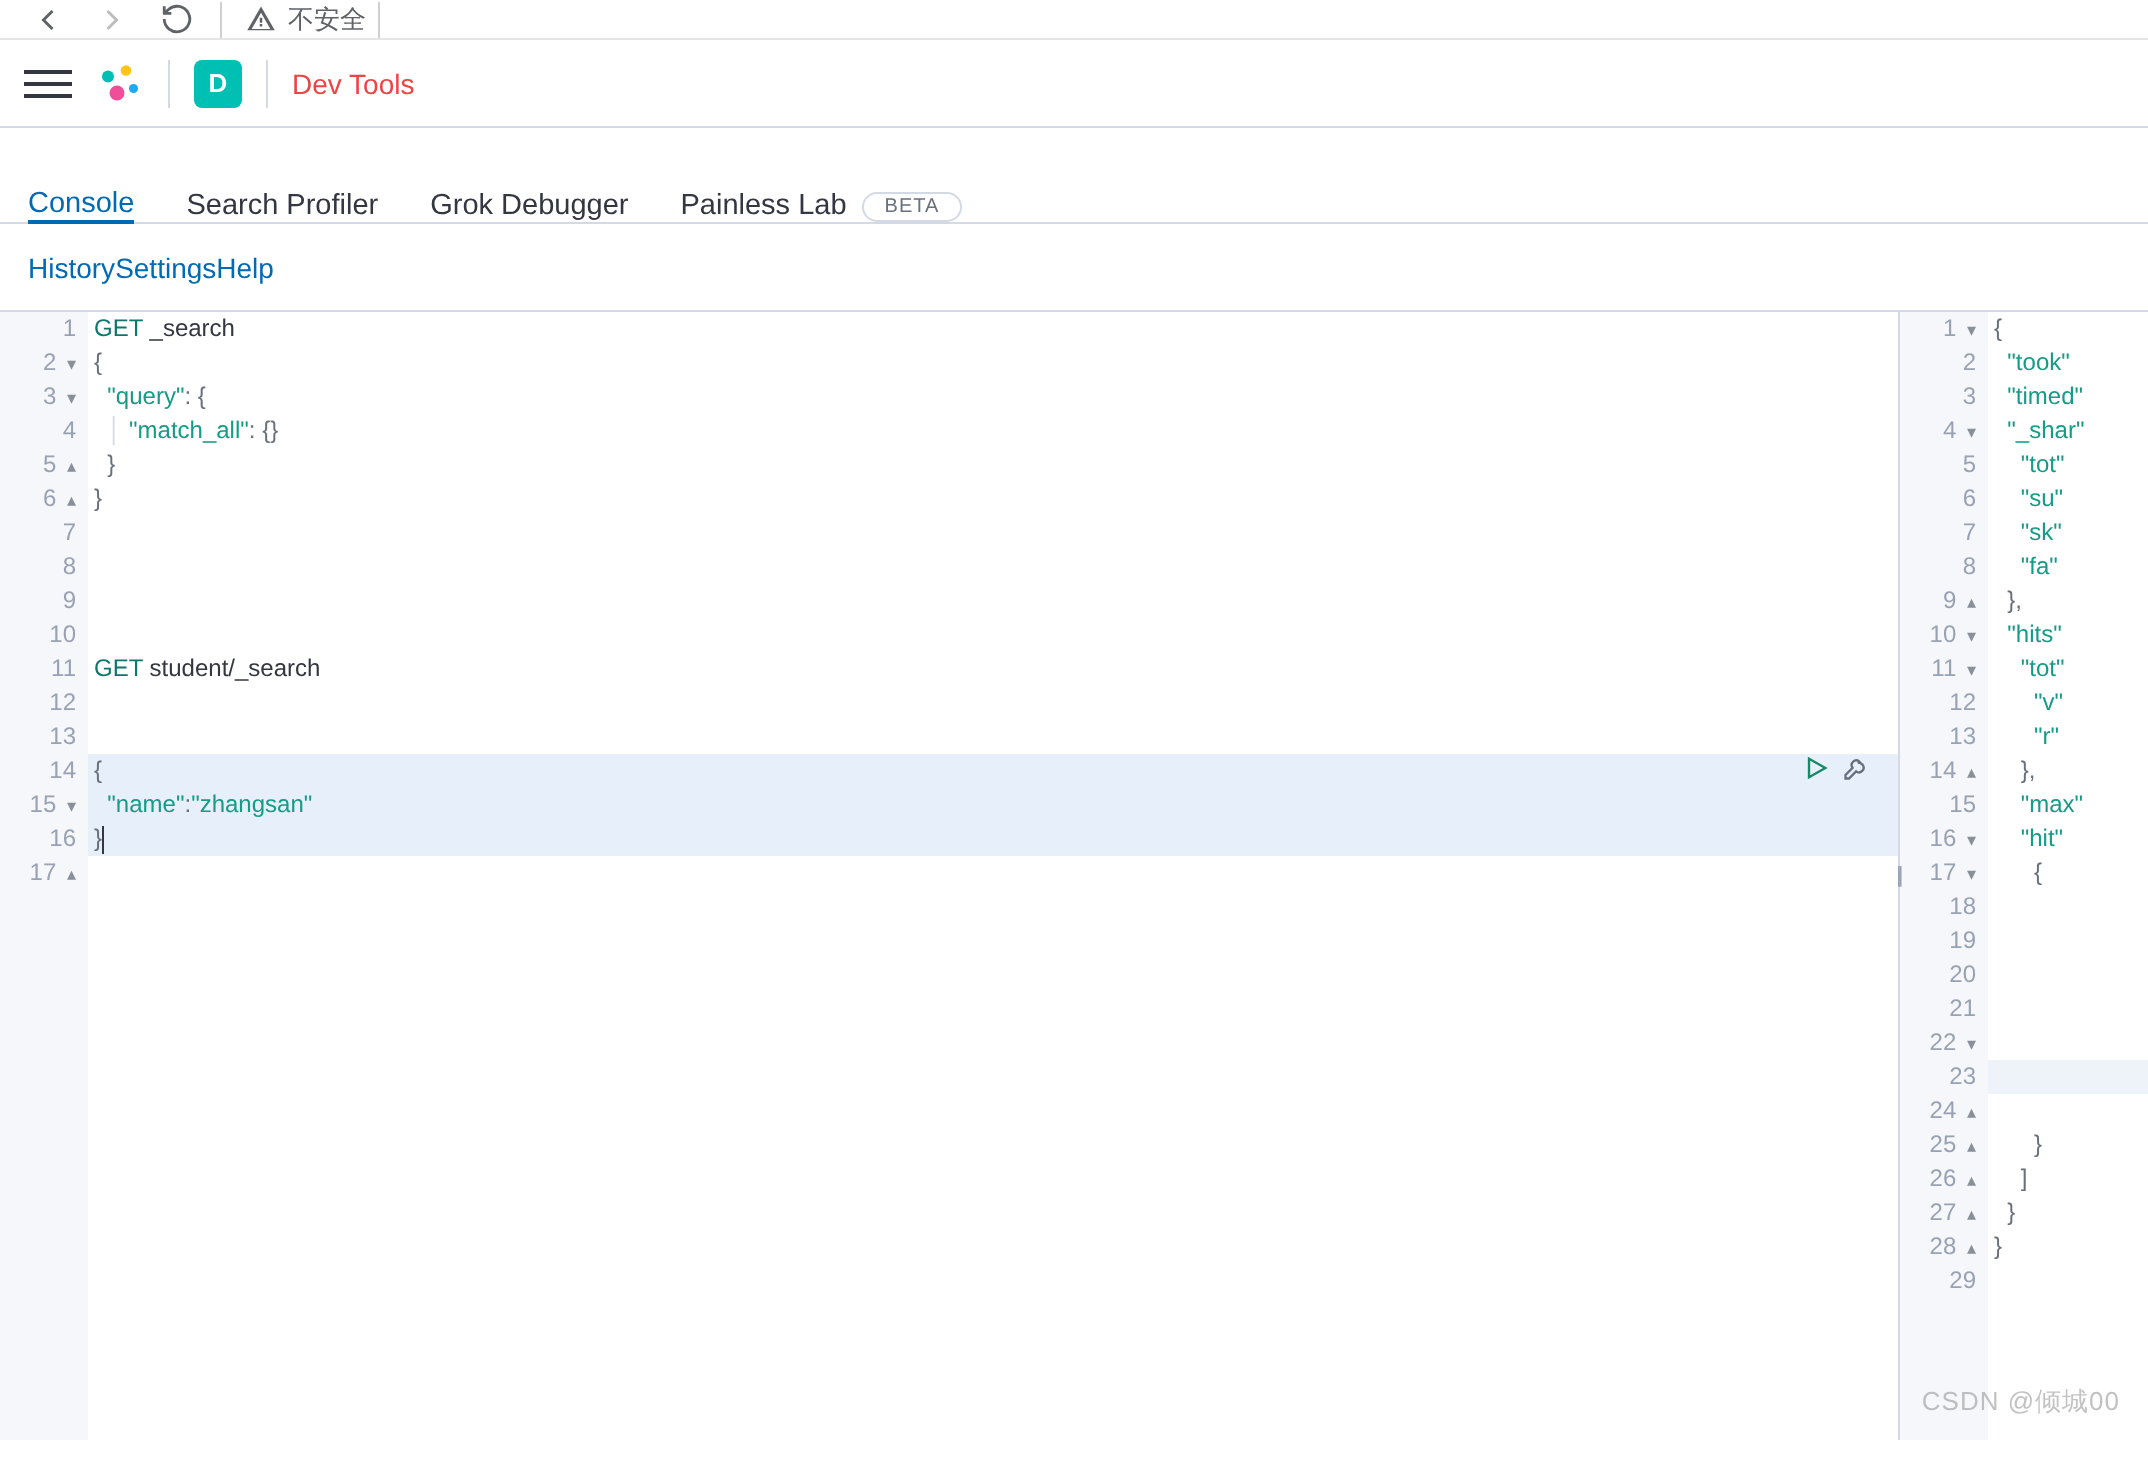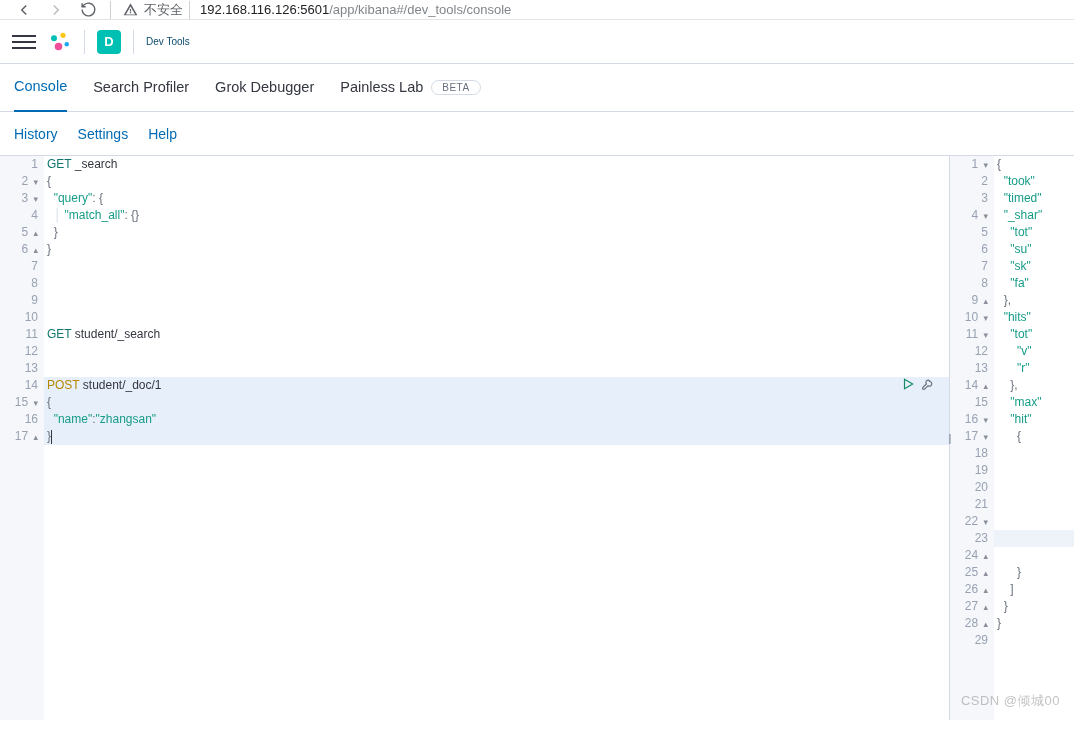--- a/index.html
+++ b/index.html
@@ -11,26 +11,26 @@
 .url-warn{display:flex;align-items:center;color:#5f6368;gap:6px;margin-left:6px}
 .url{color:#202124;font-size:13px;margin-left:4px}
 .url .gray{color:#80868b}
 .app-header{height:44px;display:flex;align-items:center;padding:0 12px;gap:12px;border-bottom:1px solid #d3dae6}
 .hamburger{width:24px;cursor:pointer}
 .hamburger div{height:2px;background:#343741;margin:4px 0}
 .kibana-logo{width:24px;height:24px;position:relative}
 .kibana-logo svg{width:24px;height:24px}
 .app-badge{width:24px;height:24px;background:#00bfb3;border-radius:4px;color:#fff;display:flex;align-items:center;justify-content:center;font-weight:600;font-size:13px}
 .hdr-sep{width:1px;height:24px;background:#d3dae6}
-.app-name{font-size:10px;color:#0c4a6e}
+.app-name{font-size:14px;color:#ef4444}
 .tabs{display:flex;gap:26px;padding:0 14px;border-bottom:1px solid #d3dae6;height:48px;align-items:flex-end}
-.tab{padding-bottom:16px;font-size:14.5px;color:#343741;cursor:pointer;display:flex;align-items:center;gap:8px}
+.tab{padding-bottom:0;font-size:14.5px;color:#343741;cursor:pointer;display:flex;align-items:center;gap:8px}
 .tab.active{color:#006bb4;border-bottom:2px solid #006bb4;margin-bottom:-1px;font-weight:400}
 .badge-beta{border:1px solid #d3dae6;border-radius:10px;padding:1px 10px;font-size:10px;font-weight:400;color:#69707d;letter-spacing:.5px}
-.subnav{display:flex;gap:20px;padding:0 14px;height:44px;align-items:center;border-bottom:1px solid #d3dae6}
+.subnav{display:flex;gap:0;padding:0 14px;height:44px;align-items:center;border-bottom:1px solid #d3dae6}
 .subnav a{color:#006bb4;font-size:14px;cursor:pointer}
 .workspace{display:flex;height:calc(735px - 35px - 44px - 48px - 44px);position:relative}
 .editor-pane{flex:0 0 950px;display:flex;border-right:1px solid #d3dae6;position:relative}
 .splitter{position:absolute;left:948px;top:50%;transform:translateY(-50%);color:#98a2b3;font-size:11px;letter-spacing:-2px;z-index:5;cursor:col-resize}
 .output-pane{flex:1;display:flex;overflow:hidden}
 .gutter{background:#f5f7fa;width:44px;text-align:right;color:#98a2b3;font-family:Menlo,Consolas,monospace;font-size:12px;line-height:17px;padding:0 6px 0 0;user-select:none}
 .gutter .num{display:block;height:17px}
 .gutter .fold{color:#8a9099;font-size:9px;padding-left:2px}
 .code{flex:1;font-family:Menlo,Consolas,monospace;font-size:12px;line-height:17px;position:relative;background:#fff}
 .code-line{height:17px;white-space:pre;padding-left:3px}
@@ -67,23 +67,20 @@
       </svg>
   </div>
   <div class="divider"></div>
   <div class="url-warn">
     <svg width="15" height="15" viewBox="0 0 24 24" fill="currentColor">
         <path d="M12 2 1 21h22L12 2zm0 5 7.5 13h-15L12 7zm-1 4v4h2v-4h-2zm0 5v2h2v-2h-2z"></path>
       </svg>
     <span>不安全</span>
   </div>
   <div class="divider"></div>
-  <span class="url">
-    <span>192.168.116.126:5601</span><span class="gray">/app/kibana#/dev_tools/console</span>
-  </span>
 </div>
 
 <div class="app-header">
   <div class="hamburger">
       <div></div>
       <div></div>
       <div></div>
     </div>
   <div class="kibana-logo">
     <svg viewBox="0 0 32 32">
@@ -163,21 +160,20 @@
         <div class="code-line"><span class="guide">  │ </span><span class="str">"match_all"</span><span class="punct">: {}</span></div>
         <div class="code-line">  <span class="punct">}</span></div>
         <div class="code-line"><span class="punct">}</span></div>
         <div class="code-line"></div>
         <div class="code-line"></div>
         <div class="code-line"></div>
         <div class="code-line"></div>
         <div class="code-line"><span class="method-get">GET</span> student/_search</div>
         <div class="code-line"></div>
         <div class="code-line"></div>
-        <div class="code-line hl"><span class="method-post">POST</span> student/_doc/1</div>
         <div class="code-line hl"><span class="punct">{</span></div>
         <div class="code-line hl">  <span class="str">"name"</span><span class="punct">:</span><span class="str">"zhangsan"</span></div>
         <div class="code-line hl"><span class="punct">}</span><span class="cursor"></span></div>
       </div>
   </div>
   <div class="splitter">||</div>
   <div class="output-pane">
     <div class="gutter" id="gutter-right">
         <span class="num">1 <span class="fold">▾</span></span>
         <span class="num">2</span>

